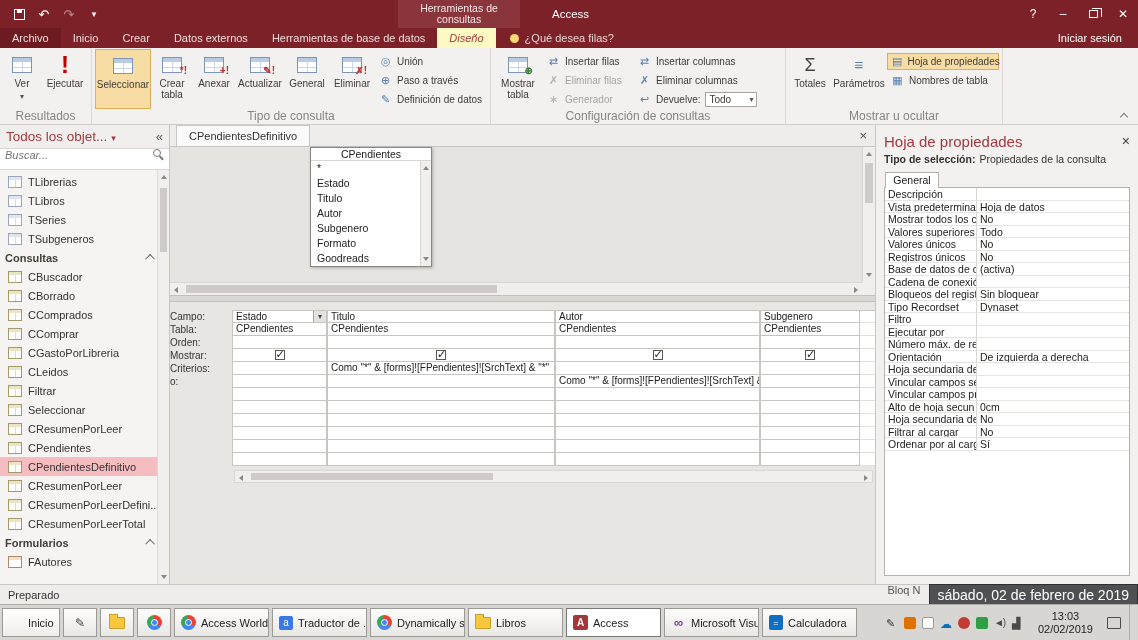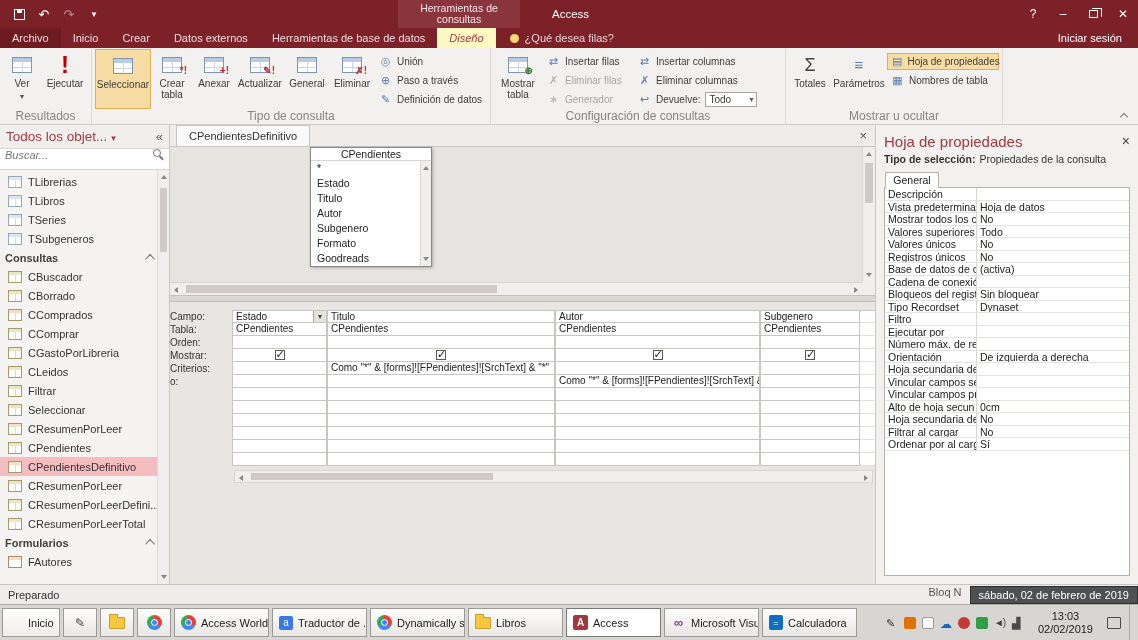--- a/index.html
+++ b/index.html
@@ -145,21 +145,21 @@
   .ps-grid{border:1px solid #b5b2ae;background:#fff;flex:1;margin-top:-1px;overflow:hidden;}
   .ps-row{display:flex;height:12.5px;border-bottom:1px solid #e6e4e1;font-size:10.5px;}
   .ps-row .pl{width:92px;flex:0 0 92px;border-right:1px solid #d8d5d2;padding:0 3px;overflow:hidden;white-space:nowrap;line-height:12px;color:#222;}
   .ps-row .pv{flex:1;padding:0 3px;overflow:hidden;white-space:nowrap;line-height:12px;color:#222;}
 
   
   .statusbar{position:absolute;top:584px;left:0;right:0;height:20px;background:#efedeb;border-top:1px solid #c8c6c4;display:flex;align-items:center;font-size:11px;color:#333;}
   .sb-left{padding-left:8px;}
   .sb-right{margin-left:auto;display:flex;align-items:flex-start;gap:8px;}
   .numlock{color:#555;}
-  .date-tip{background:#4e5052;color:#fff;border:1px solid #2e2f30;padding:2px 8px;font-size:11px;white-space:nowrap;}
+  .date-tip{background:#4e5052;color:#fff;border:1px solid #2e2f30;padding:2px 8px;font-size:14px;white-space:nowrap;}
 
   
   .taskbar{position:absolute;top:604px;left:0;right:0;height:36px;background:#d8d6d3;border-top:1px solid #aeaca9;display:flex;align-items:center;padding:0 2px;gap:3px;}
   .tbtn{height:29px;border:1px solid #9c9a97;background:linear-gradient(#fdfdfc,#e9e7e4);display:flex;align-items:center;gap:5px;padding:0 6px;font-size:11px;color:#222;white-space:nowrap;overflow:hidden;width:95px;cursor:default;}
   .tbtn.start{width:58px;background:linear-gradient(#ffffff,#efedea);}
   .tbtn.icononly{width:34px;justify-content:center;}
   .tbtn.active{background:#fff;border-color:#7a7875;}
   .ticon{flex:0 0 auto;display:inline-flex;align-items:center;justify-content:center;}
   .win{width:14px;height:14px;display:grid;grid-template-columns:1fr 1fr;grid-template-rows:1fr 1fr;gap:1px;}
   .win i:nth-child(1){background:#f25022;} .win i:nth-child(2){background:#7fba00;}

